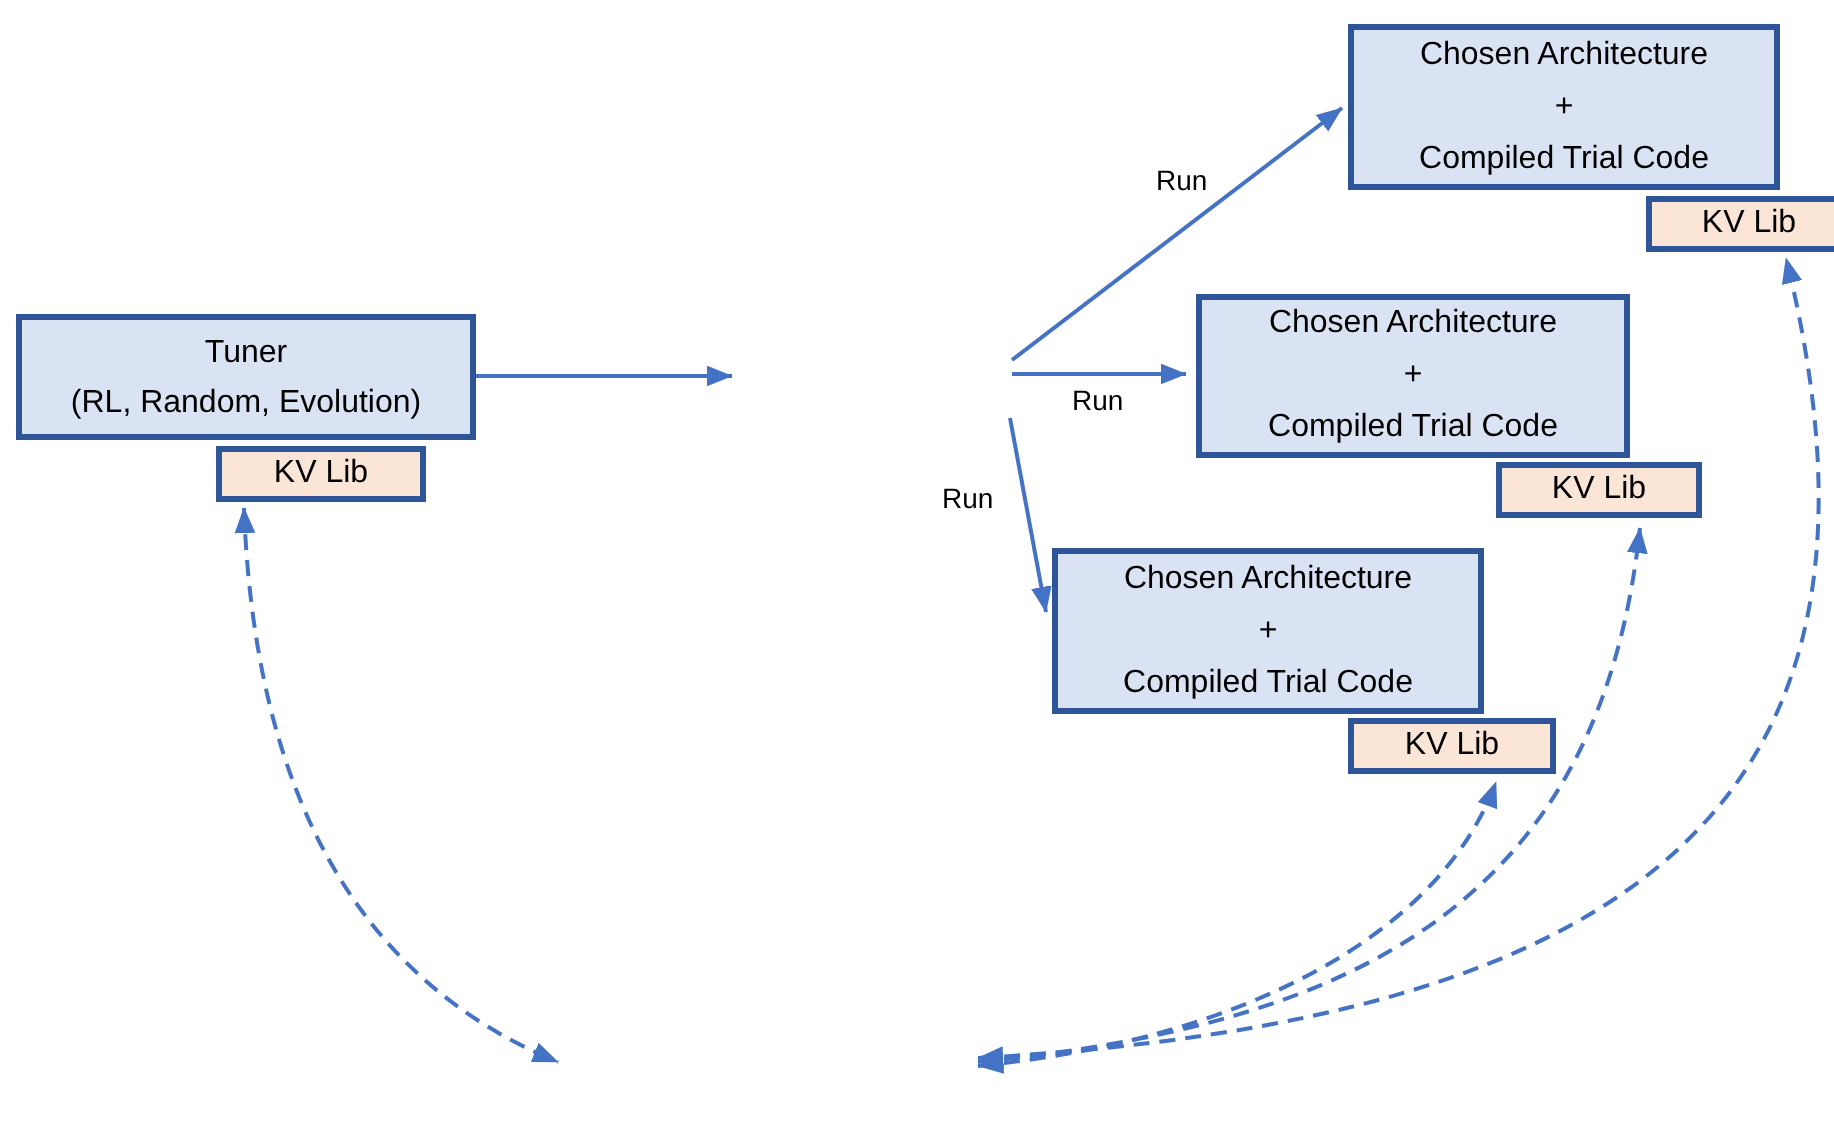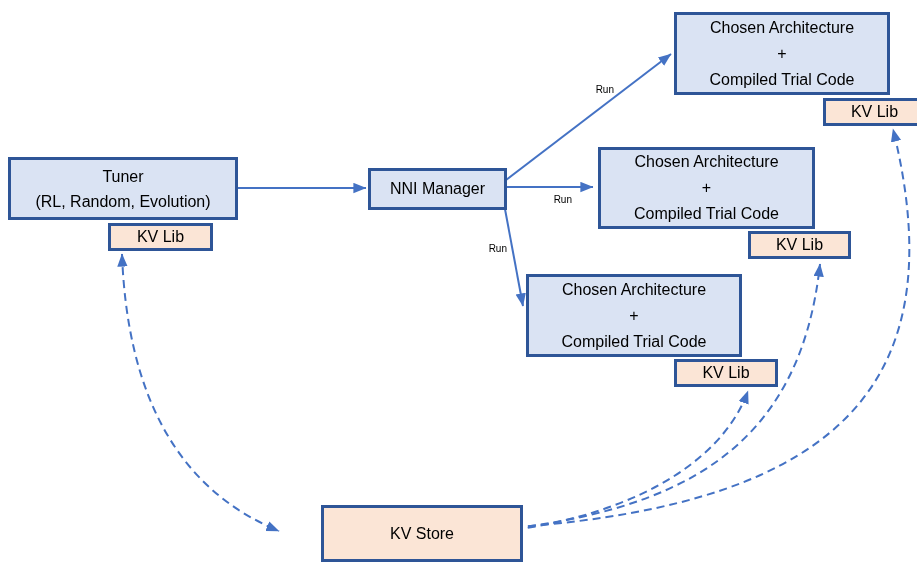--- a/index.html
+++ b/index.html
@@ -40,23 +40,23 @@
     line-height: 25px;
   }
   .node.blue  { background: var(--node-fill-blue, #dae3f3); }
   .node.peach { background: var(--node-fill-peach, #fbe5d6); margin-left: 36px; }
   .node.trial { line-height: 26px; }
   .node.small { font-size: 16px; line-height: 1; }
   .node span { display: block; }
   .edge-label {
     position: absolute;
     color: var(--text, #000000);
-    font-size: 10px;
+    font-size: 14px;
     line-height: 18px;
-    text-align: right;
+    text-align: left;
     white-space: nowrap;
   }
 </style>
 </head>
 <body>
 
 <div class="canvas">
 
   <svg class="edges" viewBox="0 0 917 571" xmlns="http://www.w3.org/2000/svg">
     <defs>
@@ -76,21 +76,20 @@
     <path class="edge dashed" d="M 489 529 C 820 510 960 400 893 129" marker-start="url(#ah)" marker-end="url(#ah)"></path>
   </svg>
 
   <div class="node blue" style="left:8px; top:157px; width:230px; height:63px;">
     <span>Tuner</span>
     <span>(RL, Random, Evolution)</span>
   </div>
 
   <div class="node peach small" style="left:72px; top:223px; width:105px; height:28px;">KV Lib</div>
 
-  <div class="node blue small" style="left:368px; top:168px; width:139px; height:42px;">NNI Manager</div>
 
   <div class="node blue trial" style="left:674px; top:12px; width:216px; height:83px;">
     <span>Chosen Architecture</span>
     <span>+</span>
     <span>Compiled Trial Code</span>
   </div>
 
   <div class="node peach small" style="left:787px; top:98px; width:103px; height:28px;">KV Lib</div>
 
   <div class="node blue trial" style="left:598px; top:147px; width:217px; height:82px;">
@@ -102,21 +101,20 @@
   <div class="node peach small" style="left:712px; top:231px; width:103px; height:28px;">KV Lib</div>
 
   <div class="node blue trial" style="left:526px; top:274px; width:216px; height:83px;">
     <span>Chosen Architecture</span>
     <span>+</span>
     <span>Compiled Trial Code</span>
   </div>
 
   <div class="node peach small" style="left:638px; top:359px; width:104px; height:28px;">KV Lib</div>
 
-  <div class="node peach small" style="left:285px; top:505px; width:202px; height:57px;">KV Store</div>
 
 
   <div class="edge-label" style="left:578px; top:81px; width:36px;">Run</div>
 
   <div class="edge-label" style="left:536px; top:191px; width:36px;">Run</div>
 
   <div class="edge-label" style="left:471px; top:240px; width:36px;">Run</div>
 
 </div>
 

